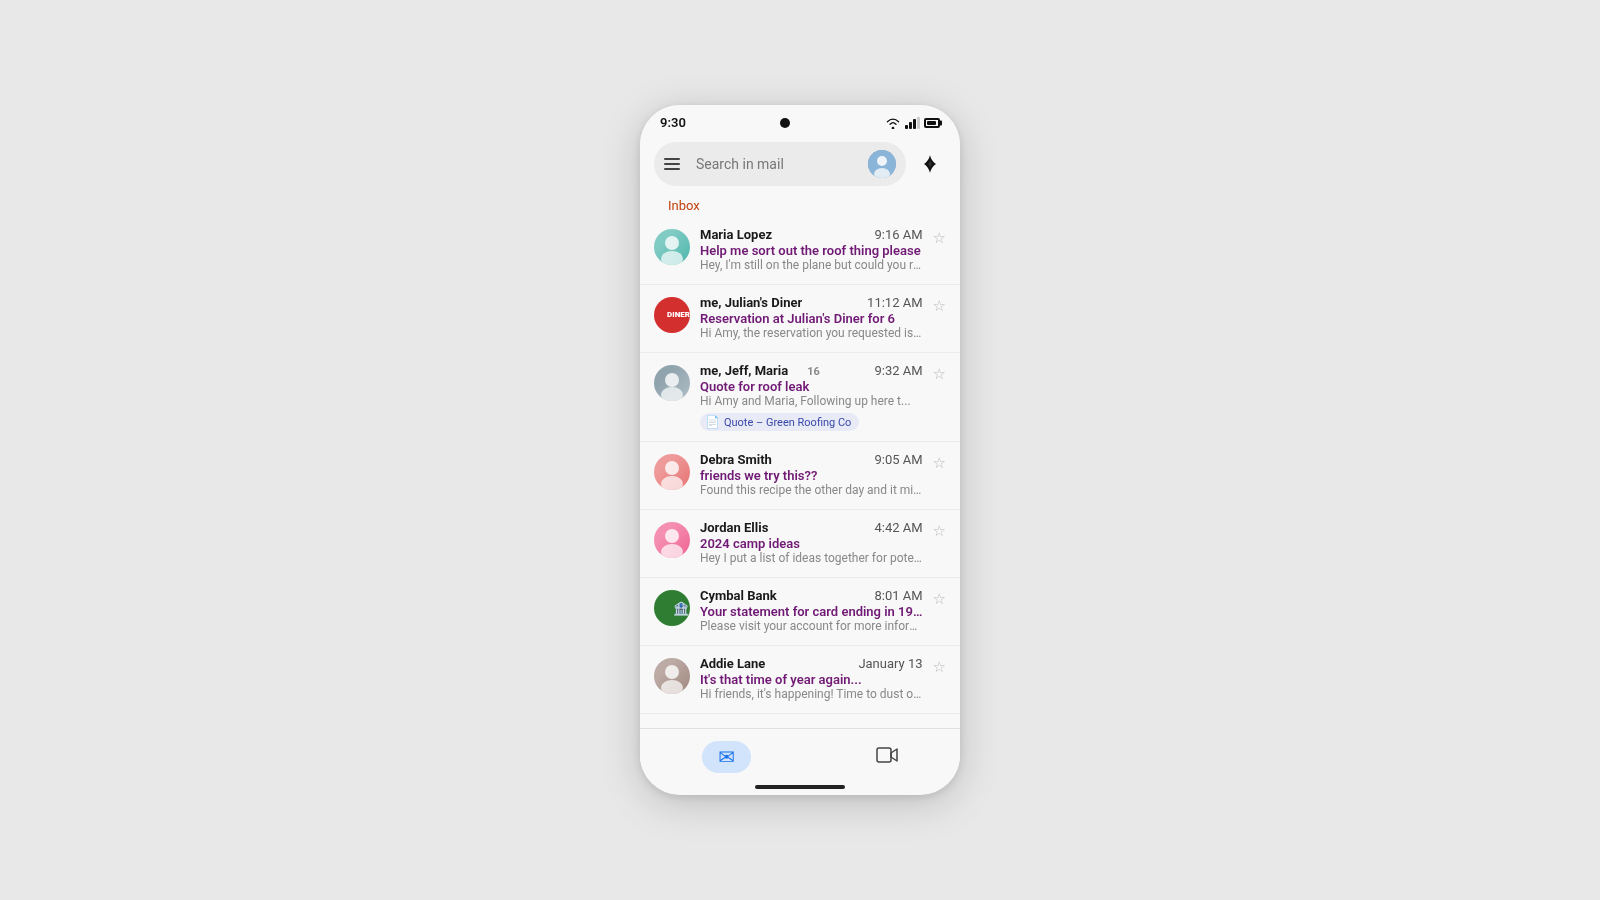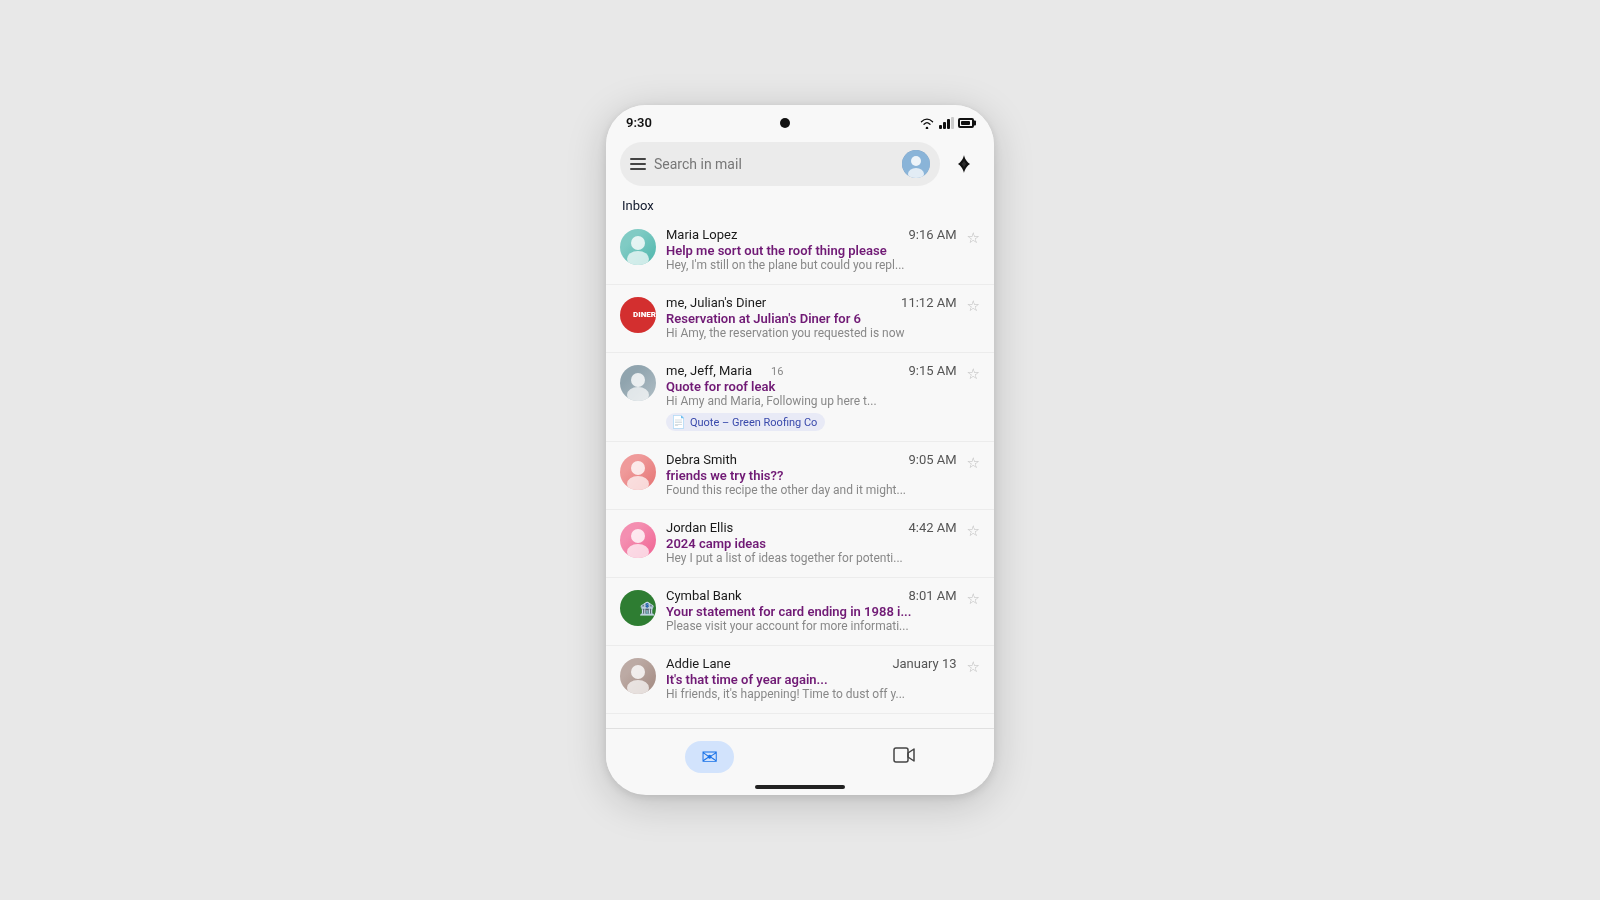--- a/index.html
+++ b/index.html
@@ -5,21 +5,21 @@
     * { margin: 0; padding: 0; box-sizing: border-box; }
     body {
       background: #e8e8e8;
       display: flex;
       justify-content: center;
       align-items: center;
       min-height: 100vh;
       font-family: 'Google Sans', Roboto, Arial, sans-serif;
     }
     .phone-shell {
-      width: 388px;
+      width: 320px;
       height: 690px;
       background: #f8f8f8;
       border-radius: 40px;
       box-shadow: 0 8px 40px rgba(0,0,0,0.18), 0 2px 8px rgba(0,0,0,0.10);
       overflow: hidden;
       display: flex;
       flex-direction: column;
       position: relative;
     }
     .status-bar {
@@ -53,21 +53,21 @@
       align-items: center;
       gap: 8px;
     }
     .search-bar {
       flex: 1;
       background: #ebebeb;
       border-radius: 24px;
       display: flex;
       align-items: center;
       padding: 8px 10px;
-      gap: 8px;
+      gap: 16px;
     }
     .search-bar .hamburger {
       display: flex;
       flex-direction: column;
       gap: 3px;
       cursor: pointer;
     }
     .hamburger span {
       display: block;
       width: 16px;
@@ -105,22 +105,22 @@
       display: flex;
       align-items: center;
       justify-content: center;
       border-radius: 50%;
       background: transparent;
       cursor: pointer;
       flex-shrink: 0;
     }
     .inbox-label {
       font-size: 13px;
-      color: #0f172a;
-      padding: 4px 16px 4px 16px;
+      color: #c2410c;
+      padding: 4px 16px 4px 28px;
       background: #f8f8f8;
     }
     .email-list {
       flex: 1;
       overflow-y: auto;
       background: #f8f8f8;
     }
     .email-item {
       display: flex;
       align-items: flex-start;
@@ -148,21 +148,21 @@
       min-width: 0;
     }
     .email-header {
       display: flex;
       justify-content: space-between;
       align-items: baseline;
       margin-bottom: 1px;
     }
     .email-sender {
       font-size: 13px;
-      font-weight: 400;
+      font-weight: 700;
       color: #1a1a1a;
       white-space: nowrap;
       overflow: hidden;
       text-overflow: ellipsis;
       max-width: 160px;
     }
     .email-count {
       font-size: 11px;
       color: #888;
       margin-left: 19px;
@@ -374,21 +374,21 @@
       </div>
       <div class="email-item">
         <div class="email-avatar" style="background: linear-gradient(135deg, rgb(144, 164, 174) 30%, rgb(176, 190, 197) 100%);">
           <svg width="36" height="36" viewBox="0 0 36 36">
             <circle cx="18" cy="15" r="7" fill="#fff" opacity="0.8"></circle>
             <ellipse cx="18" cy="30" rx="11" ry="8" fill="#fff" opacity="0.7"></ellipse>
           </svg>
         </div>
         <div class="email-body"><div class="email-header">
             <span class="email-sender">me, Jeff, Maria<span class="email-count">16</span></span>
-            <span class="email-time">9:15 AM</span>
+            <span class="email-time">9:32 AM</span>
           </div><div class="email-subject">Quote for roof leak</div><div class="email-preview">Hi Amy and Maria, Following up here t...</div><div class="attachment-chip">
             <span class="chip-icon">📄</span>
             <span>Quote – Green Roofing Co</span>
           </div></div>
         <span class="email-star">☆</span>
       </div>
       <div class="email-item">
         <div class="email-avatar" style="background: linear-gradient(135deg, rgb(239, 154, 154) 30%, rgb(229, 115, 115) 100%);">
           <svg width="36" height="36" viewBox="0 0 36 36">
             <circle cx="18" cy="14" r="7" fill="#fff" opacity="0.8"></circle>

